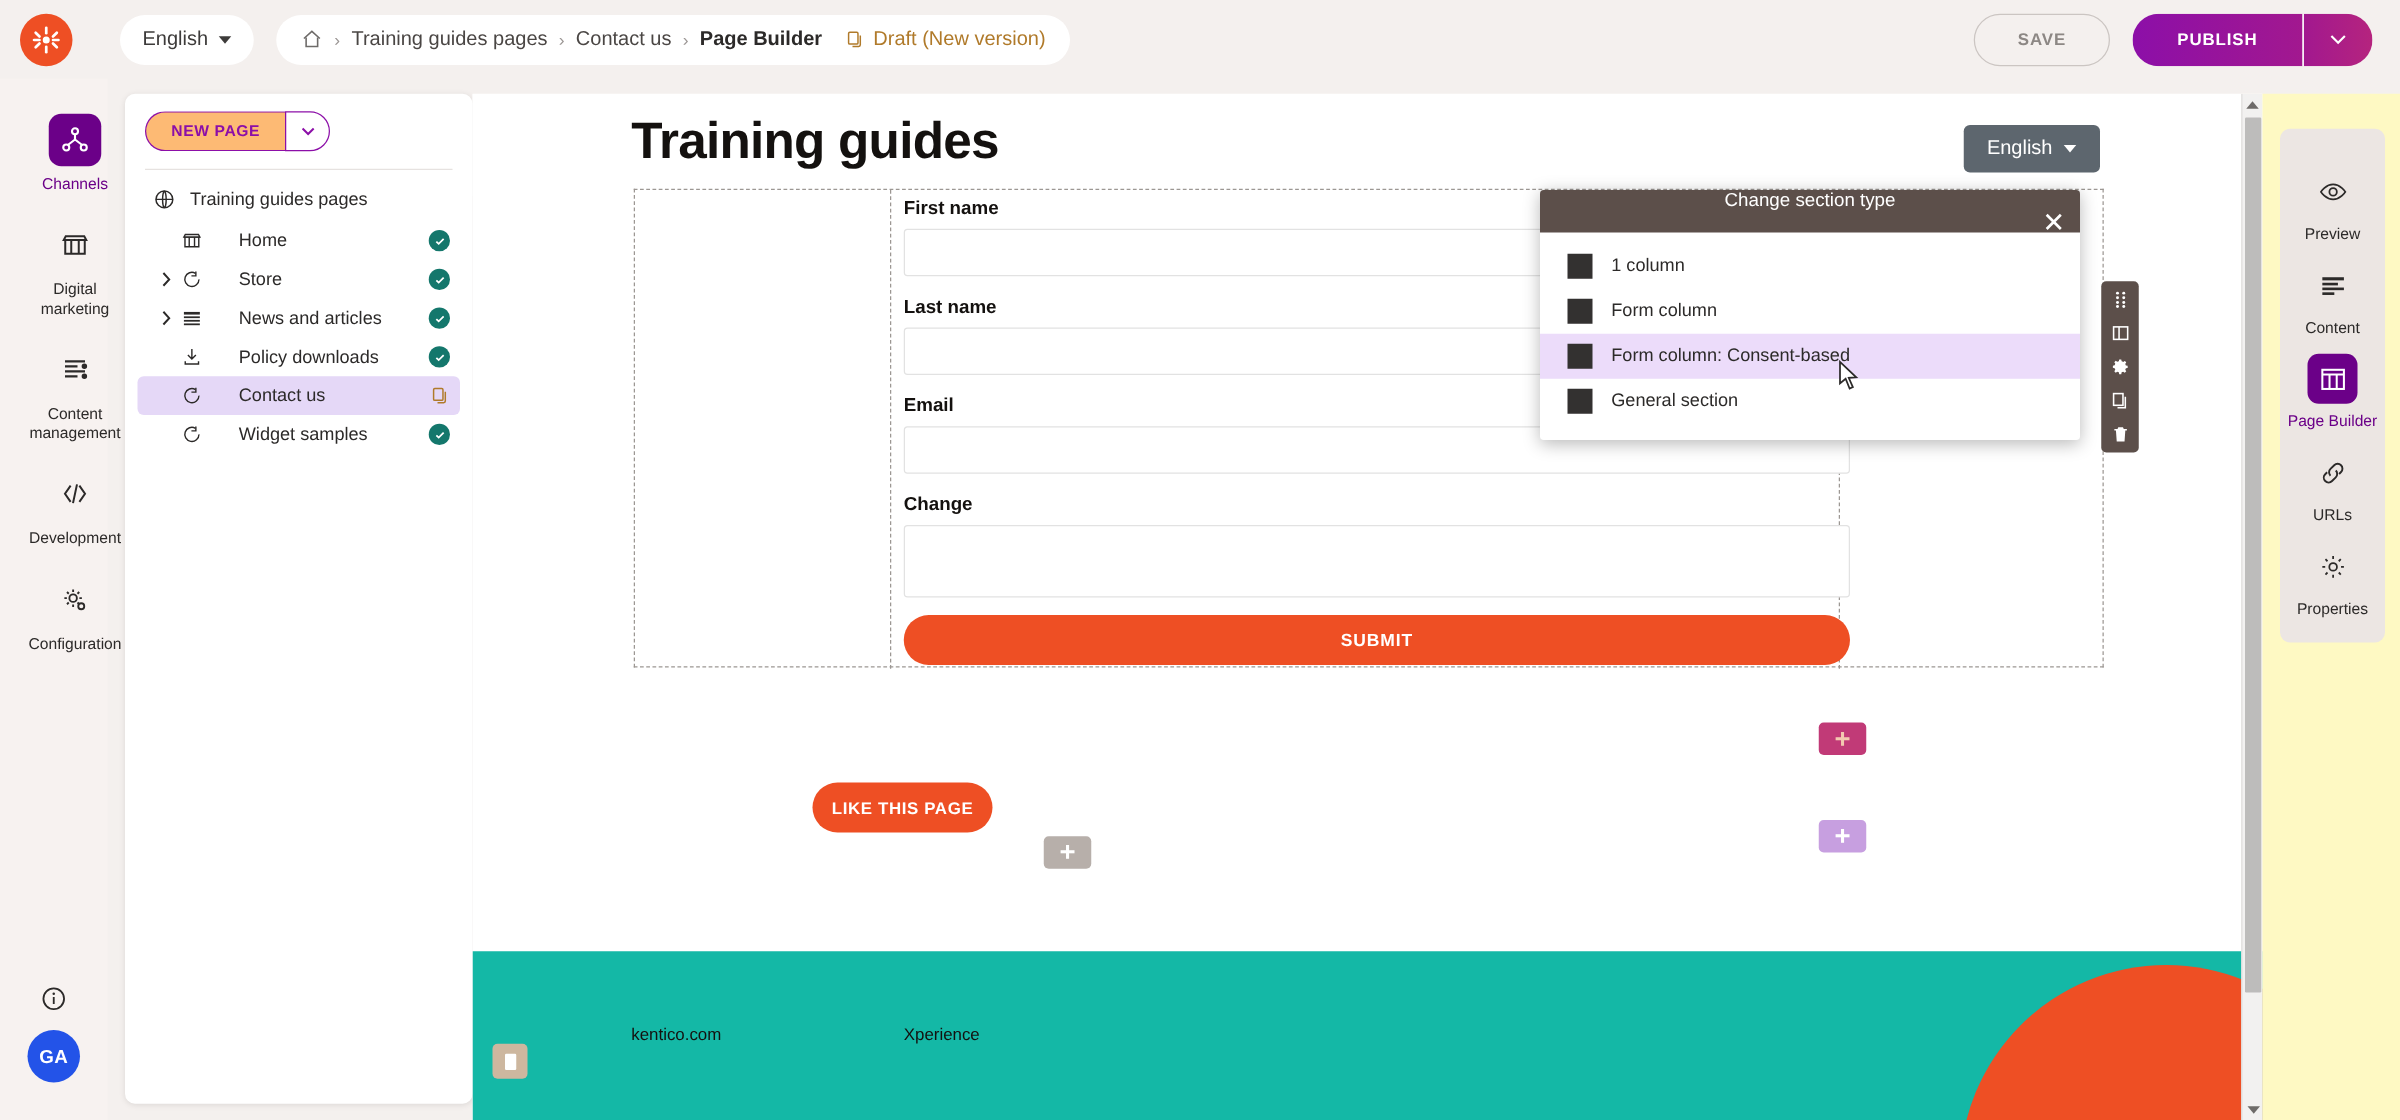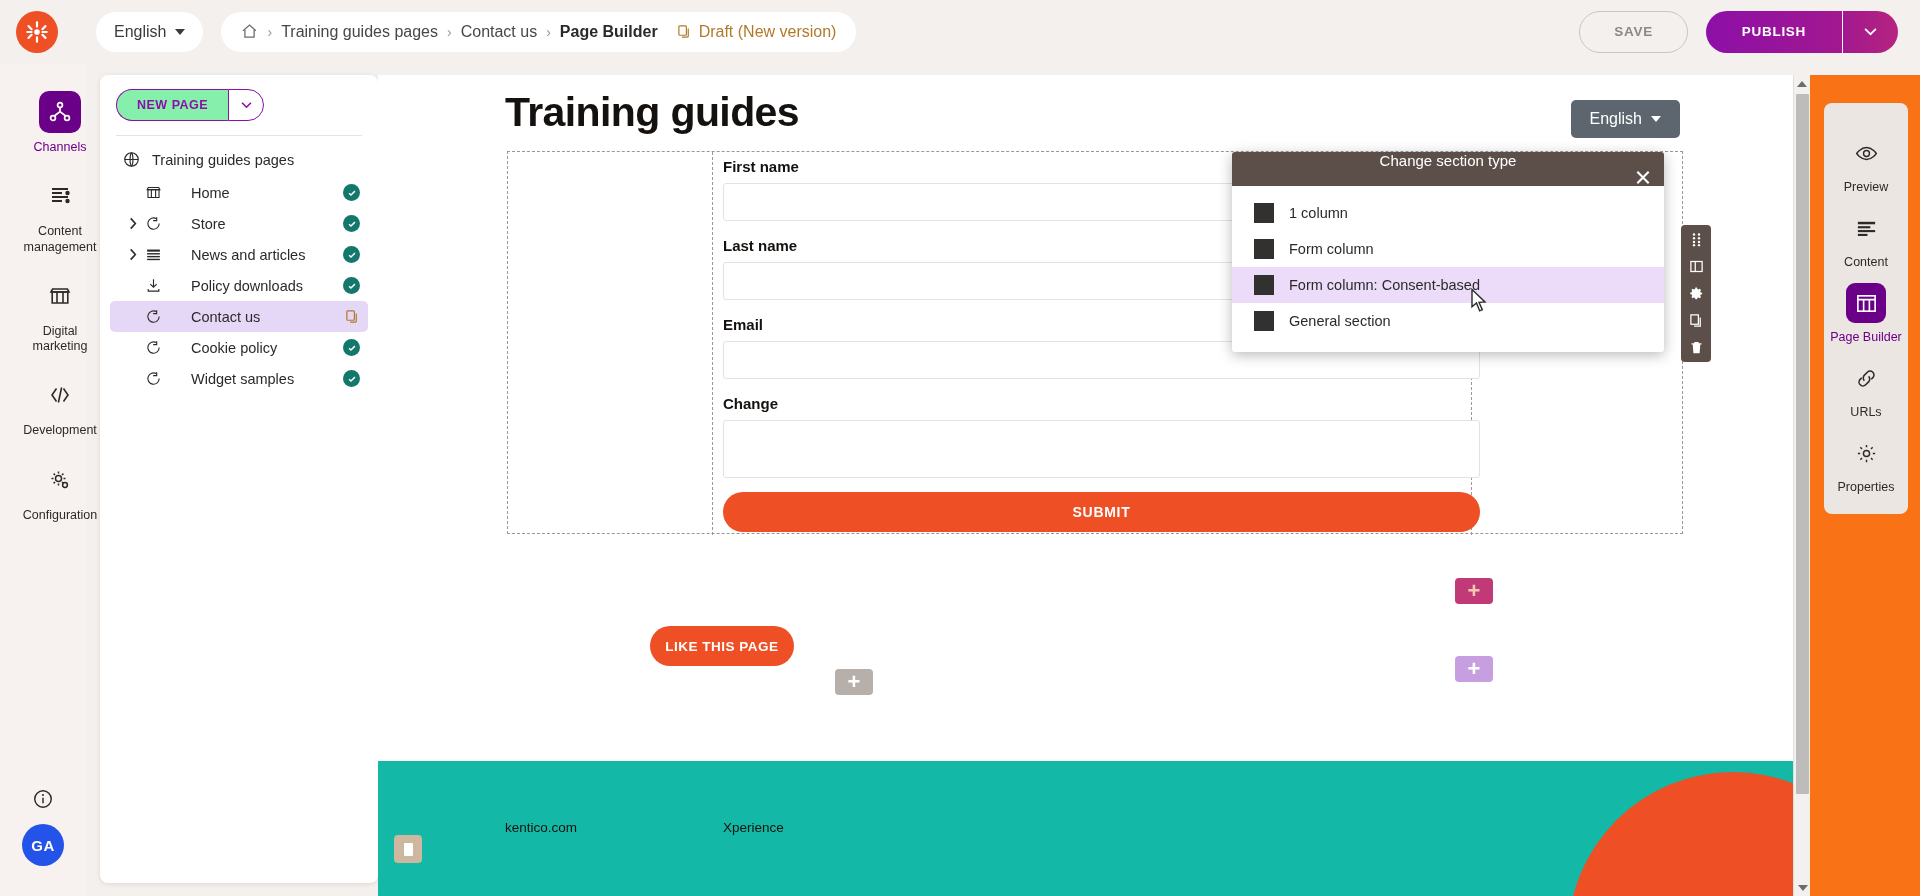--- a/index.html
+++ b/index.html
@@ -113,21 +113,21 @@
     position: absolute; top: 75px; left: 100px; width: 278px; height: 808px;
     background: #fff; border-radius: 8px;
     box-shadow: 0 1px 5px rgba(0,0,0,.10);
     padding: 14px 0 0 0;
   }
   .newpage-row { display: flex; padding: 0 16px; }
   .newpage-btn {
     height: 32px; padding: 0 20px;
     border: 1.5px solid #8c0fa8; border-right: none;
     border-radius: 16px 0 0 16px;
-    background: #86efac; color: #8c0fa8;
+    background: #fdba74; color: #8c0fa8;
     font-size: 12.5px; font-weight: 700; letter-spacing: .5px;
     display:flex; align-items:center; cursor:pointer;
   }
   .newpage-caret {
     width: 36px; height: 32px;
     border: 1.5px solid #8c0fa8; border-radius: 0 16px 16px 0;
     background: #fff; display:flex; align-items:center; justify-content:center;
     cursor: pointer;
   }
   .chev-purple { width: 13px; height: 8px; display:block; }
@@ -288,21 +288,21 @@
     height: 36px; display: flex; align-items: center; gap: 15px;
     padding: 0 22px; cursor: pointer; font-size: 14.5px; color: #2c2a29;
   }
   .dlg-item.hover { background: #ecdcfa; }
   .dlg-swatch { width: 20px; height: 20px; background: #333130; flex: none; }
   .cursor-arrow { position: absolute; left: 1470px; top: 288px; z-index: 60; }
 
   
   .rightrail {
     position: absolute; top: 75px; right: 0; width: 110px; height: 821px;
-    background: #f97316;
+    background: #fef9c3;
   }
   .rr-card {
     position: absolute; top: 28px; left: 14px;
     width: 84px; padding: 16px 0 20px 0;
     background: #ece6e3; border-radius: 8px;
     display:flex; flex-direction: column; align-items:center;
   }
   .rr-item { width: 84px; padding: 14px 0 0 0; display:flex; flex-direction:column; align-items:center; gap:7px; cursor:pointer; }
   .rr-ico { width: 40px; height: 40px; border-radius: 9px; display:flex; align-items:center; justify-content:center; color:#2c2a29; }
   .rr-ico.active { background:#6b0088; color:#fff; }
@@ -374,38 +374,38 @@
           <circle cx="5" cy="18" r="2.4"></circle>
           <circle cx="19" cy="18" r="2.4"></circle>
         <path d="M12 7.4v4.2M12 11.6L6.3 16M12 11.6L17.7 16"></path>
       </svg>
     </span>
     <span class="rail-label active">Channels</span>
   </div>
 
   <div class="rail-item">
     <span class="rail-ico">
+      <svg width="24" height="24" viewBox="0 0 24 24" fill="none" stroke="currentColor" stroke-width="1.6">
+        <path d="M3 8l1.6-3h14.8L21 8z"></path>
+          <path d="M4.2 8v11h15.6V8"></path>
+          <path d="M3 8h18M9 8v11M15 8v11"></path>
+      </svg>
+    </span>
+    <span class="rail-label">Digital marketing</span>
+  </div>
+
+  <div class="rail-item">
+    <span class="rail-ico">
       <svg width="24" height="24" viewBox="0 0 24 24" fill="none" stroke="currentColor" stroke-width="1.8">
         <path d="M4 5h16M4 9h10M4 13h16M4 17h10"></path>
           <circle cx="19.5" cy="9" r="1.3" fill="currentColor"></circle>
         <circle cx="19.5" cy="17" r="1.3" fill="currentColor"></circle>
       </svg>
     </span>
     <span class="rail-label">Content management</span>
-  </div>
-
-  <div class="rail-item">
-    <span class="rail-ico">
-      <svg width="24" height="24" viewBox="0 0 24 24" fill="none" stroke="currentColor" stroke-width="1.6">
-        <path d="M3 8l1.6-3h14.8L21 8z"></path>
-          <path d="M4.2 8v11h15.6V8"></path>
-          <path d="M3 8h18M9 8v11M15 8v11"></path>
-      </svg>
-    </span>
-    <span class="rail-label">Digital marketing</span>
   </div>
 
   <div class="rail-item">
     <span class="rail-ico">
       <svg width="24" height="24" viewBox="0 0 24 24" fill="none" stroke="currentColor" stroke-width="1.6">
         <path d="M8.5 5.5L4 12l4.5 6.5M15.5 5.5L20 12l-4.5 6.5M13.6 4.5l-3.2 15"></path>
       </svg>
     </span>
     <span class="rail-label">Development</span>
   </div>
@@ -543,37 +543,20 @@
     </span>
     <span class="tree-label">Contact us</span>
     <span class="tree-status">
       <svg width="15" height="15" viewBox="0 0 24 24" fill="none" stroke="#b07a2a" stroke-width="1.9">
         <rect x="3" y="3" width="12" height="15" rx="1.5"></rect>
           <path d="M18 7v12a2 2 0 0 1-2 2H8"></path>
       </svg>
     </span>
   </div>
 
-  <div class="tree-row">
-    <span class="tree-exp"></span>
-    <span class="tree-ico">
-      <svg width="17" height="17" viewBox="0 0 24 24" fill="none" stroke="currentColor" stroke-width="1.6">
-        <path d="M20 12a8 8 0 1 1-4-6.9"></path>
-          <path d="M16.5 3v5h-5"></path>
-      </svg>
-    </span>
-    <span class="tree-label">Cookie policy</span>
-    <span class="tree-status">
-      <span class="badge-ok">
-        <svg width="10" height="10" viewBox="0 0 24 24" fill="none" stroke="#fff" stroke-width="3.4">
-            <path d="M5 12.5l4.5 4.5L19 7.5"></path>
-          </svg>
-      </span>
-    </span>
-  </div>
 
   <div class="tree-row">
     <span class="tree-exp"></span>
     <span class="tree-ico">
       <svg width="17" height="17" viewBox="0 0 24 24" fill="none" stroke="currentColor" stroke-width="1.6">
         <path d="M20 12a8 8 0 1 1-4-6.9"></path>
           <path d="M16.5 3v5h-5"></path>
       </svg>
     </span>
     <span class="tree-label">Widget samples</span>

